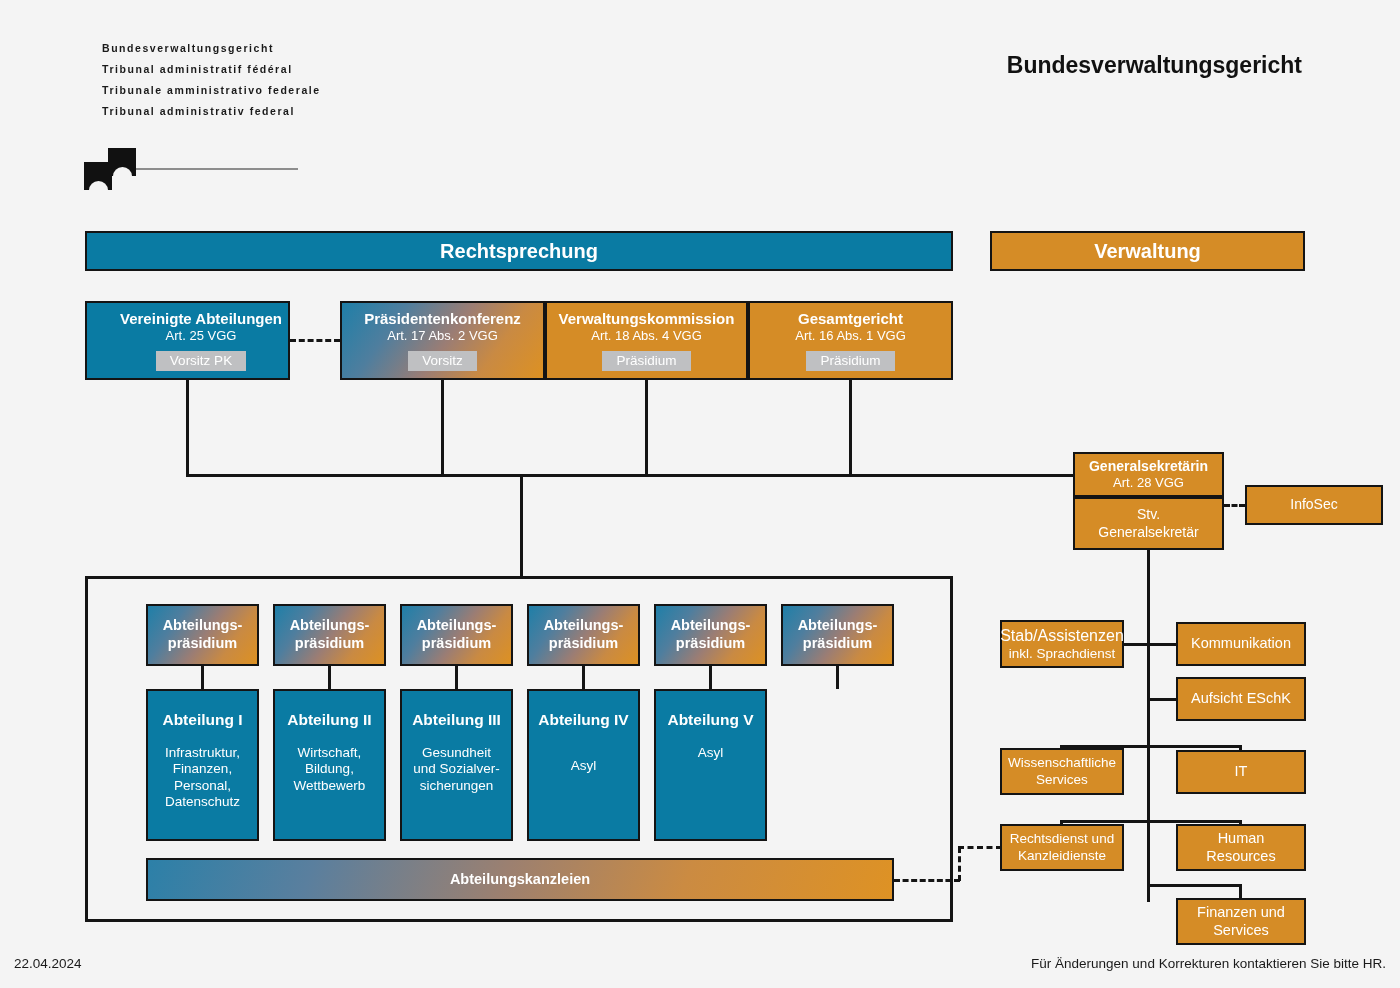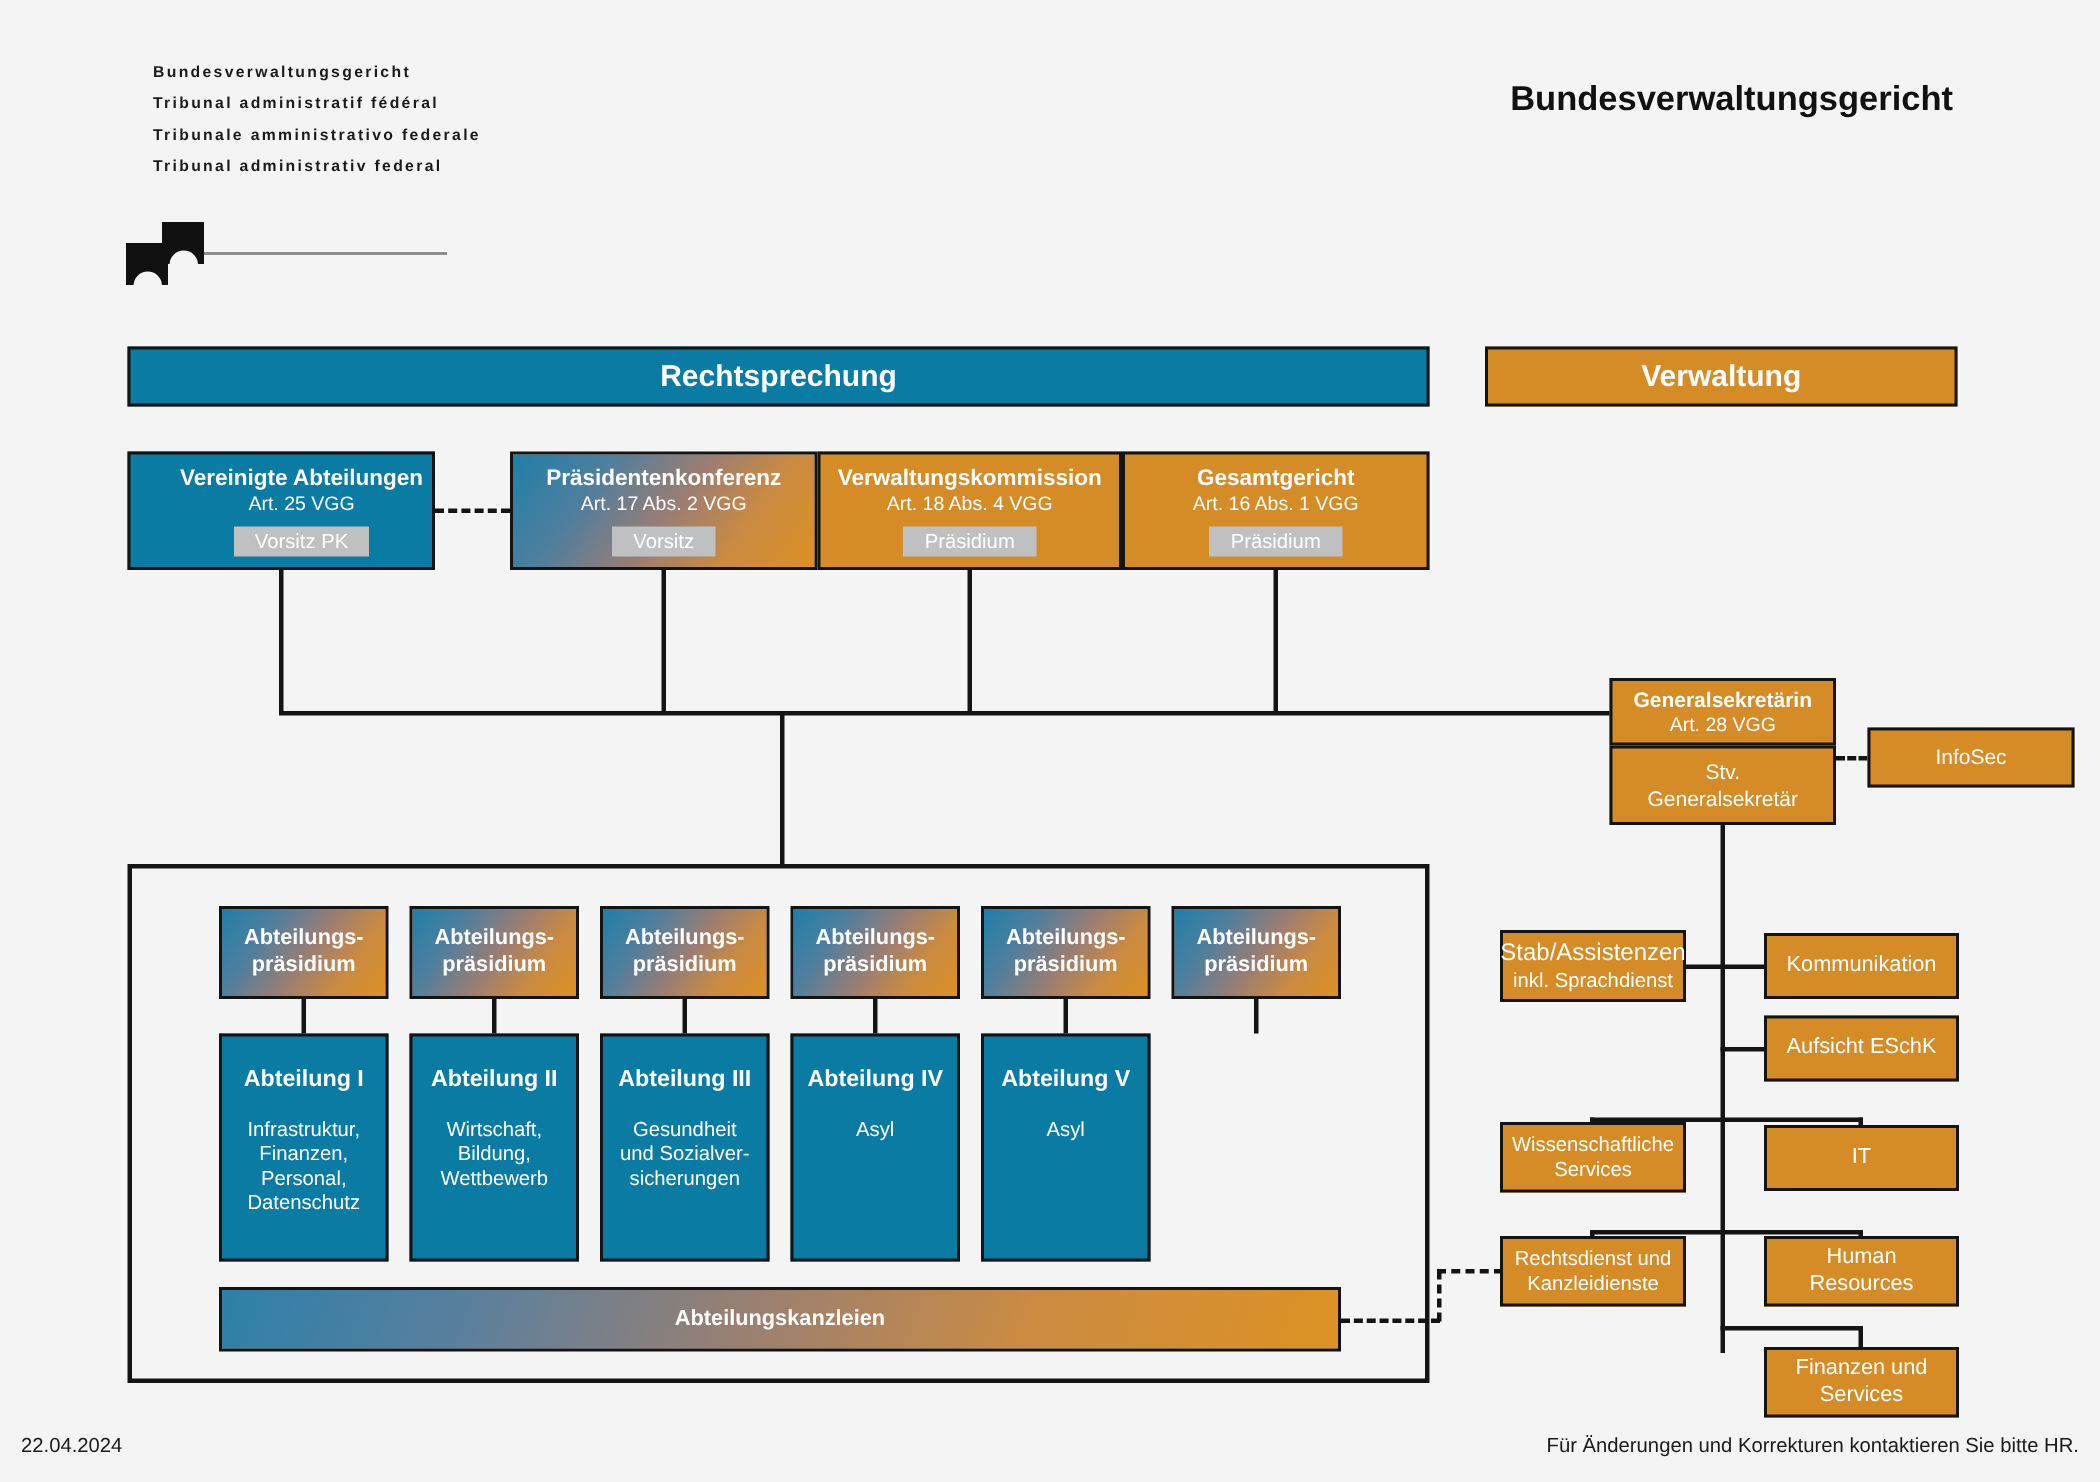--- a/index.html
+++ b/index.html
@@ -275,21 +275,21 @@
   </div>
 
   <div class="node blue" style="left:400px;top:689px;width:113px;height:152px;justify-content:flex-start;padding-top:20px;">
     <div class="title" style="font-size:15.5px;margin-bottom:15px;">Abteilung III</div>
     <div class="sub" style="font-size:13.5px;">Gesundheit</div>
     <div class="sub" style="font-size:13.5px;">und Sozialver-</div>
     <div class="sub" style="font-size:13.5px;">sicherungen</div>
   </div>
 
   <div class="node blue" style="left:527px;top:689px;width:113px;height:152px;justify-content:flex-start;padding-top:20px;">
-    <div class="title" style="font-size:15.5px;margin-bottom:15px;">Abteilung IV</div>
+    <div class="title" style="font-size:15.5px;margin-bottom:28px;">Abteilung IV</div>
     <div class="sub" style="font-size:13.5px;">Asyl</div>
   </div>
 
   <div class="node blue" style="left:654px;top:689px;width:113px;height:152px;justify-content:flex-start;padding-top:20px;">
     <div class="title" style="font-size:15.5px;margin-bottom:15px;">Abteilung V</div>
     <div class="sub" style="font-size:13.5px;">Asyl</div>
   </div>
 
 
   <div class="node gradwide" style="left:146px;top:858px;width:748px;height:43px;">

